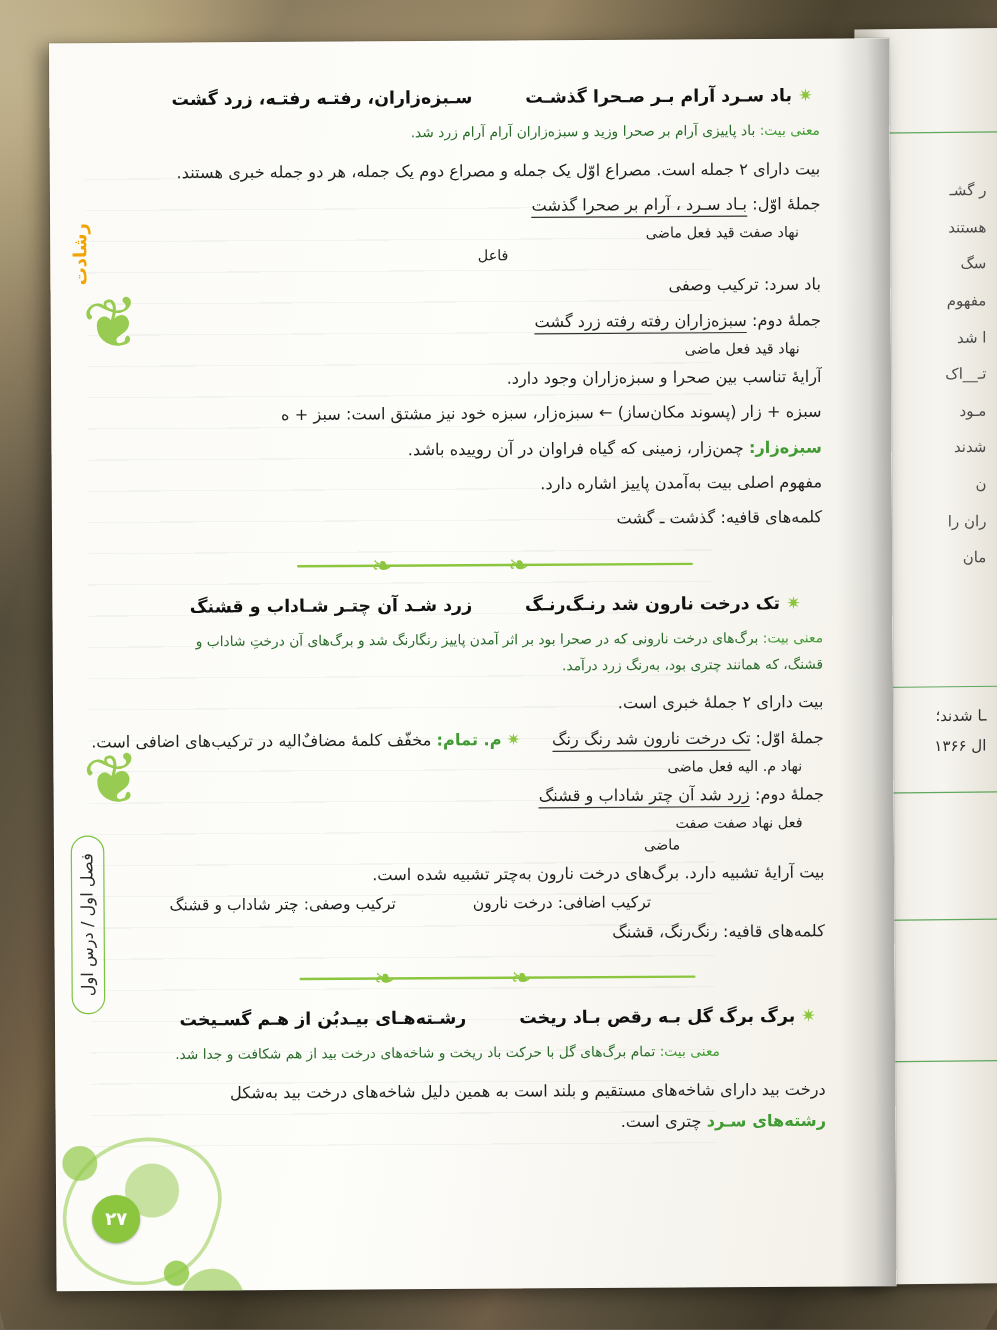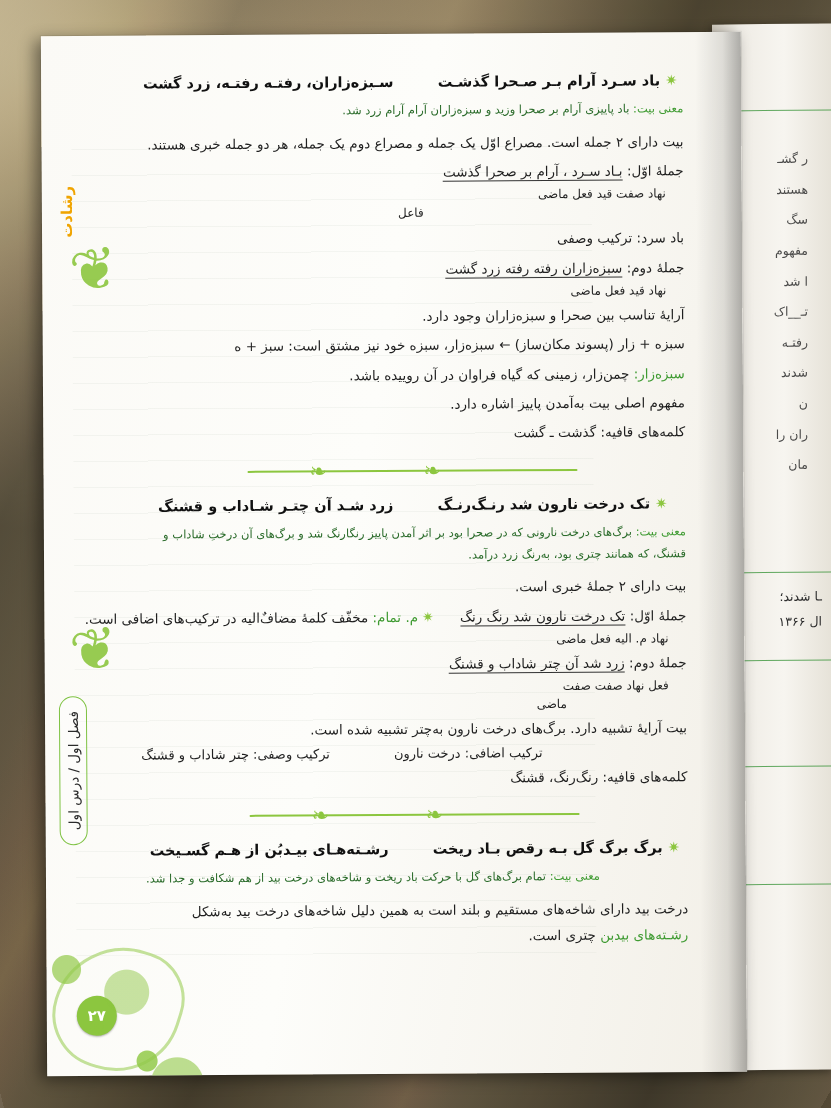--- a/index.html
+++ b/index.html
@@ -29,21 +29,21 @@
   }
   
   #page-right{
     position:absolute;right:-32px;top:0;width:120px;height:1046px;
     background:linear-gradient(90deg,#cfc9bd 0%,#efece5 22%,#f7f5f0 60%,#e6e2d8 100%);
     box-shadow:0 2px 10px rgba(0,0,0,.45);
     transform:skewY(-0.6deg);
     overflow:hidden;
   }
   #page-right .rtext{
-    position:absolute;right:24px;top:120px;width:104px;
+    position:absolute;right:10px;top:120px;width:104px;
     text-align:right;color:#2e2e2e;font-size:12.5px;line-height:2.45;
     opacity:.85;
   }
   #page-right .rtext2{
     position:absolute;right:10px;top:560px;width:104px;
     text-align:right;color:#2e2e2e;font-size:12.5px;line-height:2.0;
   }
   #page-right .rline{
     position:absolute;right:0;width:120px;height:1px;background:#2f8f2f;opacity:.75;
   }
@@ -114,21 +114,21 @@
     text-align:center;color:#111;font-size:14.5px;font-weight:bold;
     letter-spacing:.5px;margin:0 0 10px 0;
   }
   .verse .star{color:#8cc63f;}
   .verse .gap{display:inline-block;width:34px;}
   .meaning{
     text-align:right;font-size:11.5px;color:#2a6b2a;line-height:1.9;
     margin:0 0 8px 0;
   }
   .meaning .lead{color:#3f9b32;font-weight:normal;}
-  .hl{color:#3f9b32;font-weight:normal;}
+  .hl{color:#3f9b32;font-weight:bold;}
   .u{border-bottom:1.3px solid #333;padding-bottom:1px;}
   .lbl-row{
     text-align:right;color:#1f1f1f;font-size:12px;margin:2px 0 4px 0;
     padding-right:18px;white-space:nowrap;
   }
   .center-small{text-align:center;font-size:12px;color:#1f1f1f;margin:1px 0 6px 0;}
   .two-col{
     display:flex;flex-direction:row-reverse;justify-content:flex-start;gap:64px;
     font-size:13px;color:#1f1f1f;margin-bottom:4px;
   }
@@ -152,21 +152,21 @@
 
   <div id="page-right">
     <div class="rline" style="top:86px;"></div>
     <div class="rtext">
       <div>ر گشـ</div>
       <div>هستند</div>
       <div>سگ</div>
       <div>مفهوم</div>
       <div>ا شد</div>
       <div>تـ__اک</div>
-      <div>رفتـه</div>
+      <div>مـود</div>
       <div>شدند</div>
       <div>ن</div>
       <div>ران را</div>
       <div>مان</div>
     </div>
     <div class="rline" style="top:548px;"></div>
     <div class="rtext2">
       <div>ـا شدند؛</div>
       <div>ال ۱۳۶۶</div>
     </div>
@@ -283,18 +283,18 @@
         <span class="gap"></span>
         <span>رشـته‌هـای بیـدبُن از هـم گسـیخت</span>
       </div>
 
       <div class="meaning" style="text-align:left;padding-left:4px">
         <span class="lead">معنی بیت:</span>
         <span>تمام برگ‌های گل با حرکت باد ریخت و شاخه‌های درخت بید از هم شکافت و جدا شد.</span>
       </div>
 
       <p class="line" style="white-space:normal">
-        <span>درخت بید دارای شاخه‌های مستقیم و بلند است به همین دلیل شاخه‌های درخت بید به‌شکل </span><span class="hl">رشـته‌های بیدبن</span><span> چتری است.</span>
+        <span>درخت بید دارای شاخه‌های مستقیم و بلند است به همین دلیل شاخه‌های درخت بید به‌شکل </span><span class="hl">رشته‌های سـرد</span><span> چتری است.</span>
       </p>
 
     </div>
   </div>
 </div>
 
 </body></html>

